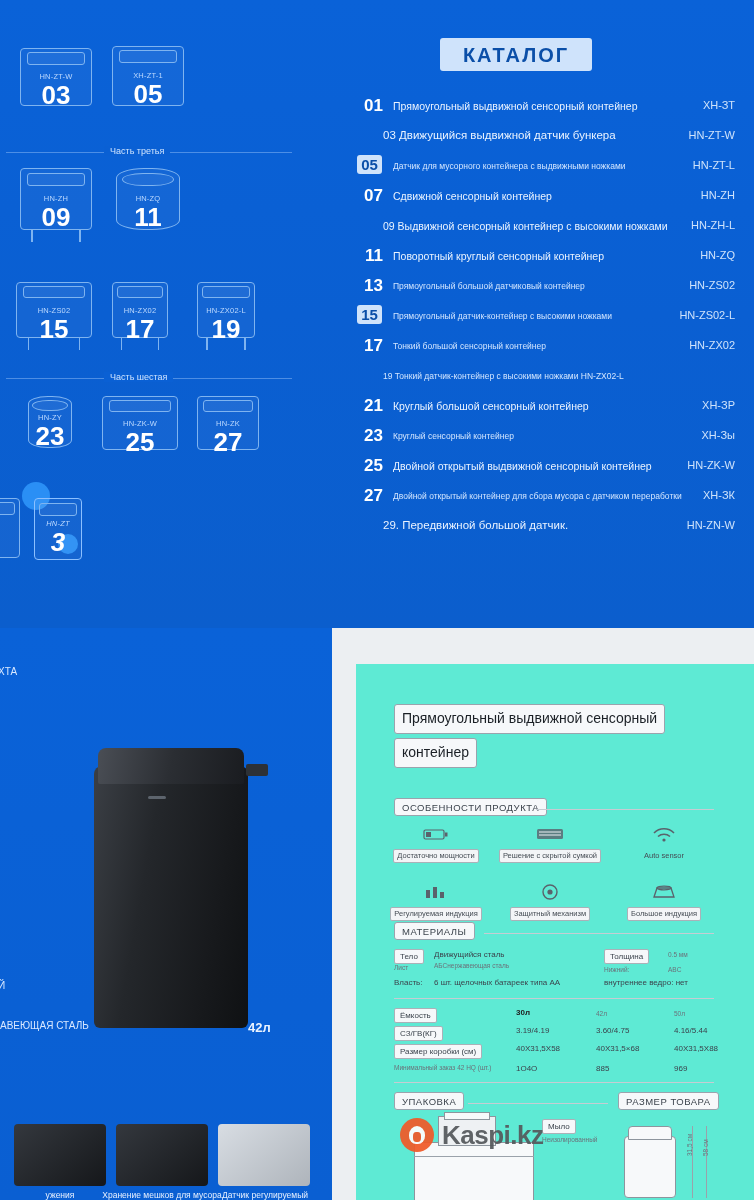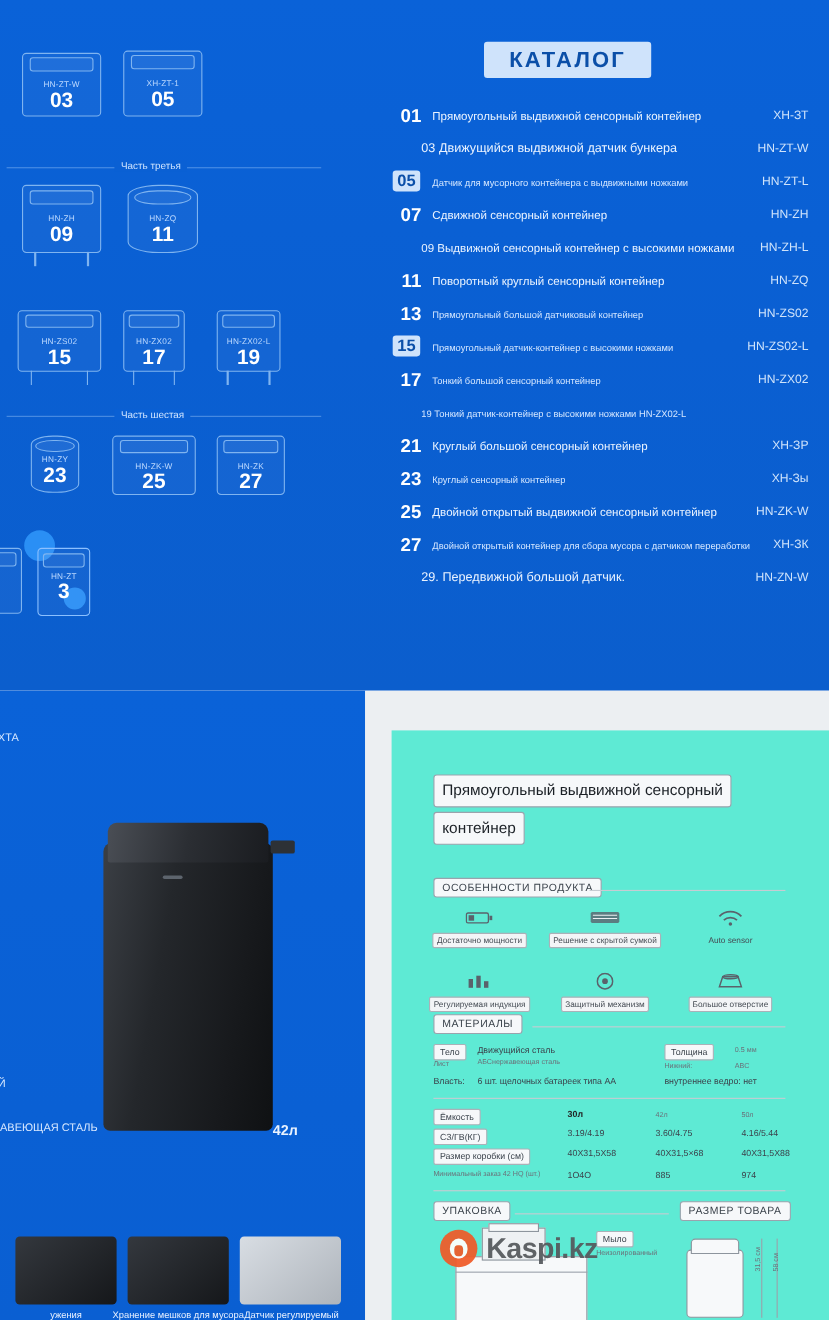--- a/index.html
+++ b/index.html
@@ -44,21 +44,21 @@
     border-radius: 3px;
     background: rgba(255,255,255,0.05);
   }
   .thumb .code {
     font-size: 7.5px;
     color: #bcd9ff;
     letter-spacing: .2px;
     margin-top: 2px;
   }
   .thumb .num {
-    font-size: 19px;
+    font-size: 26px;
     font-weight: bold;
     color: #ffffff;
     line-height: 1;
     margin-top: 1px;
   }
   .thumb .legs {
     position: absolute; bottom: -13px; left: 10%;
     width: 80%; height: 13px;
   }
   .thumb .legs:before, .thumb .legs:after {
@@ -437,21 +437,21 @@
           <div class="num">27</div>
         </div>
       </div>
     </div>
 
     <div class="hl-dot" style="left:22px; top:482px; width:28px; height:28px;"></div>
     <div class="hl-dot" style="left:58px; top:534px; width:20px; height:20px;"></div>
     <div class="thumb" style="left:28px; top:498px; width:60px;">
       <div class="bin" style="width:48px;height:62px;border:1.6px solid #8cc0ff;">
         <div class="lid"></div>
-        <div class="label-inner" style="top:30%;">
+        <div class="label-inner" style="top:30%;font-style:italic;">
           <div class="code">HN-ZT</div>
           <div class="num">3</div>
         </div>
       </div>
     </div>
     <div class="thumb" style="left:-30px; top:498px; width:52px;">
       <div class="bin" style="width:48px;height:60px;">
           <div class="lid"></div>
         </div>
     </div>
@@ -644,21 +644,21 @@
         <div class="ft">Защитный механизм</div>
       </div>
 
       <div class="feat" style="left:256px; top:218px;">
         <div class="ico">
           <svg width="24" height="14" viewBox="0 0 24 14">
               <path d="M2 12 L5 3 L19 3 L22 12 Z" fill="none" stroke="#5a626b" stroke-width="1.3"></path>
               <ellipse cx="12" cy="3" rx="7" ry="1.8" fill="none" stroke="#5a626b" stroke-width="1.3"></ellipse>
             </svg>
         </div>
-        <div class="ft">Большое отверстие</div>
+        <div class="ft">Большое индукция</div>
       </div>
 
       <div class="sec-head" style="left:38px; top:258px;">МАТЕРИАЛЫ</div>
       <div class="hr" style="left:128px; top:269px; width:230px;"></div>
 
       <div class="cellbox boxed" style="left:38px; top:285px;">Тело</div>
       <div class="cellbox tiny" style="left:38px; top:300px;">Лист</div>
       <div class="cellbox" style="left:78px; top:286px;">Движущийся сталь</div>
       <div class="cellbox tiny" style="left:78px; top:298px;">АБСнержавеющая сталь</div>
       <div class="cellbox" style="left:38px; top:314px;">Власть:</div>
@@ -684,21 +684,21 @@
       <div class="cellbox" style="left:160px; top:362px;">3.19/4.19</div>
       <div class="cellbox" style="left:240px; top:362px;">3.60/4.75</div>
       <div class="cellbox" style="left:318px; top:362px;">4.16/5.44</div>
 
       <div class="cellbox" style="left:160px; top:380px;">40X31,5X58</div>
       <div class="cellbox" style="left:240px; top:380px;">40X31,5×68</div>
       <div class="cellbox" style="left:318px; top:380px;">40X31,5X88</div>
 
       <div class="cellbox" style="left:160px; top:400px;">1О4О</div>
       <div class="cellbox" style="left:240px; top:400px;">885</div>
-      <div class="cellbox" style="left:318px; top:400px;">974</div>
+      <div class="cellbox" style="left:318px; top:400px;">969</div>
 
       <div class="hr" style="left:38px; top:418px; width:320px;"></div>
 
       <div class="sec-head" style="left:38px; top:428px;">УПАКОВКА</div>
       <div class="sec-head" style="left:262px; top:428px;">РАЗМЕР ТОВАРА</div>
       <div class="hr" style="left:112px; top:439px; width:140px;"></div>
 
       <div class="pkg-box" style="left:58px; top:478px; width:120px; height:64px;"></div>
       <div class="pkg-line" style="left:58px; top:492px; width:120px; height:1px;"></div>
       <div class="pkg-box" style="left:82px; top:452px; width:58px; height:30px; background:#eef1f3;"></div>

